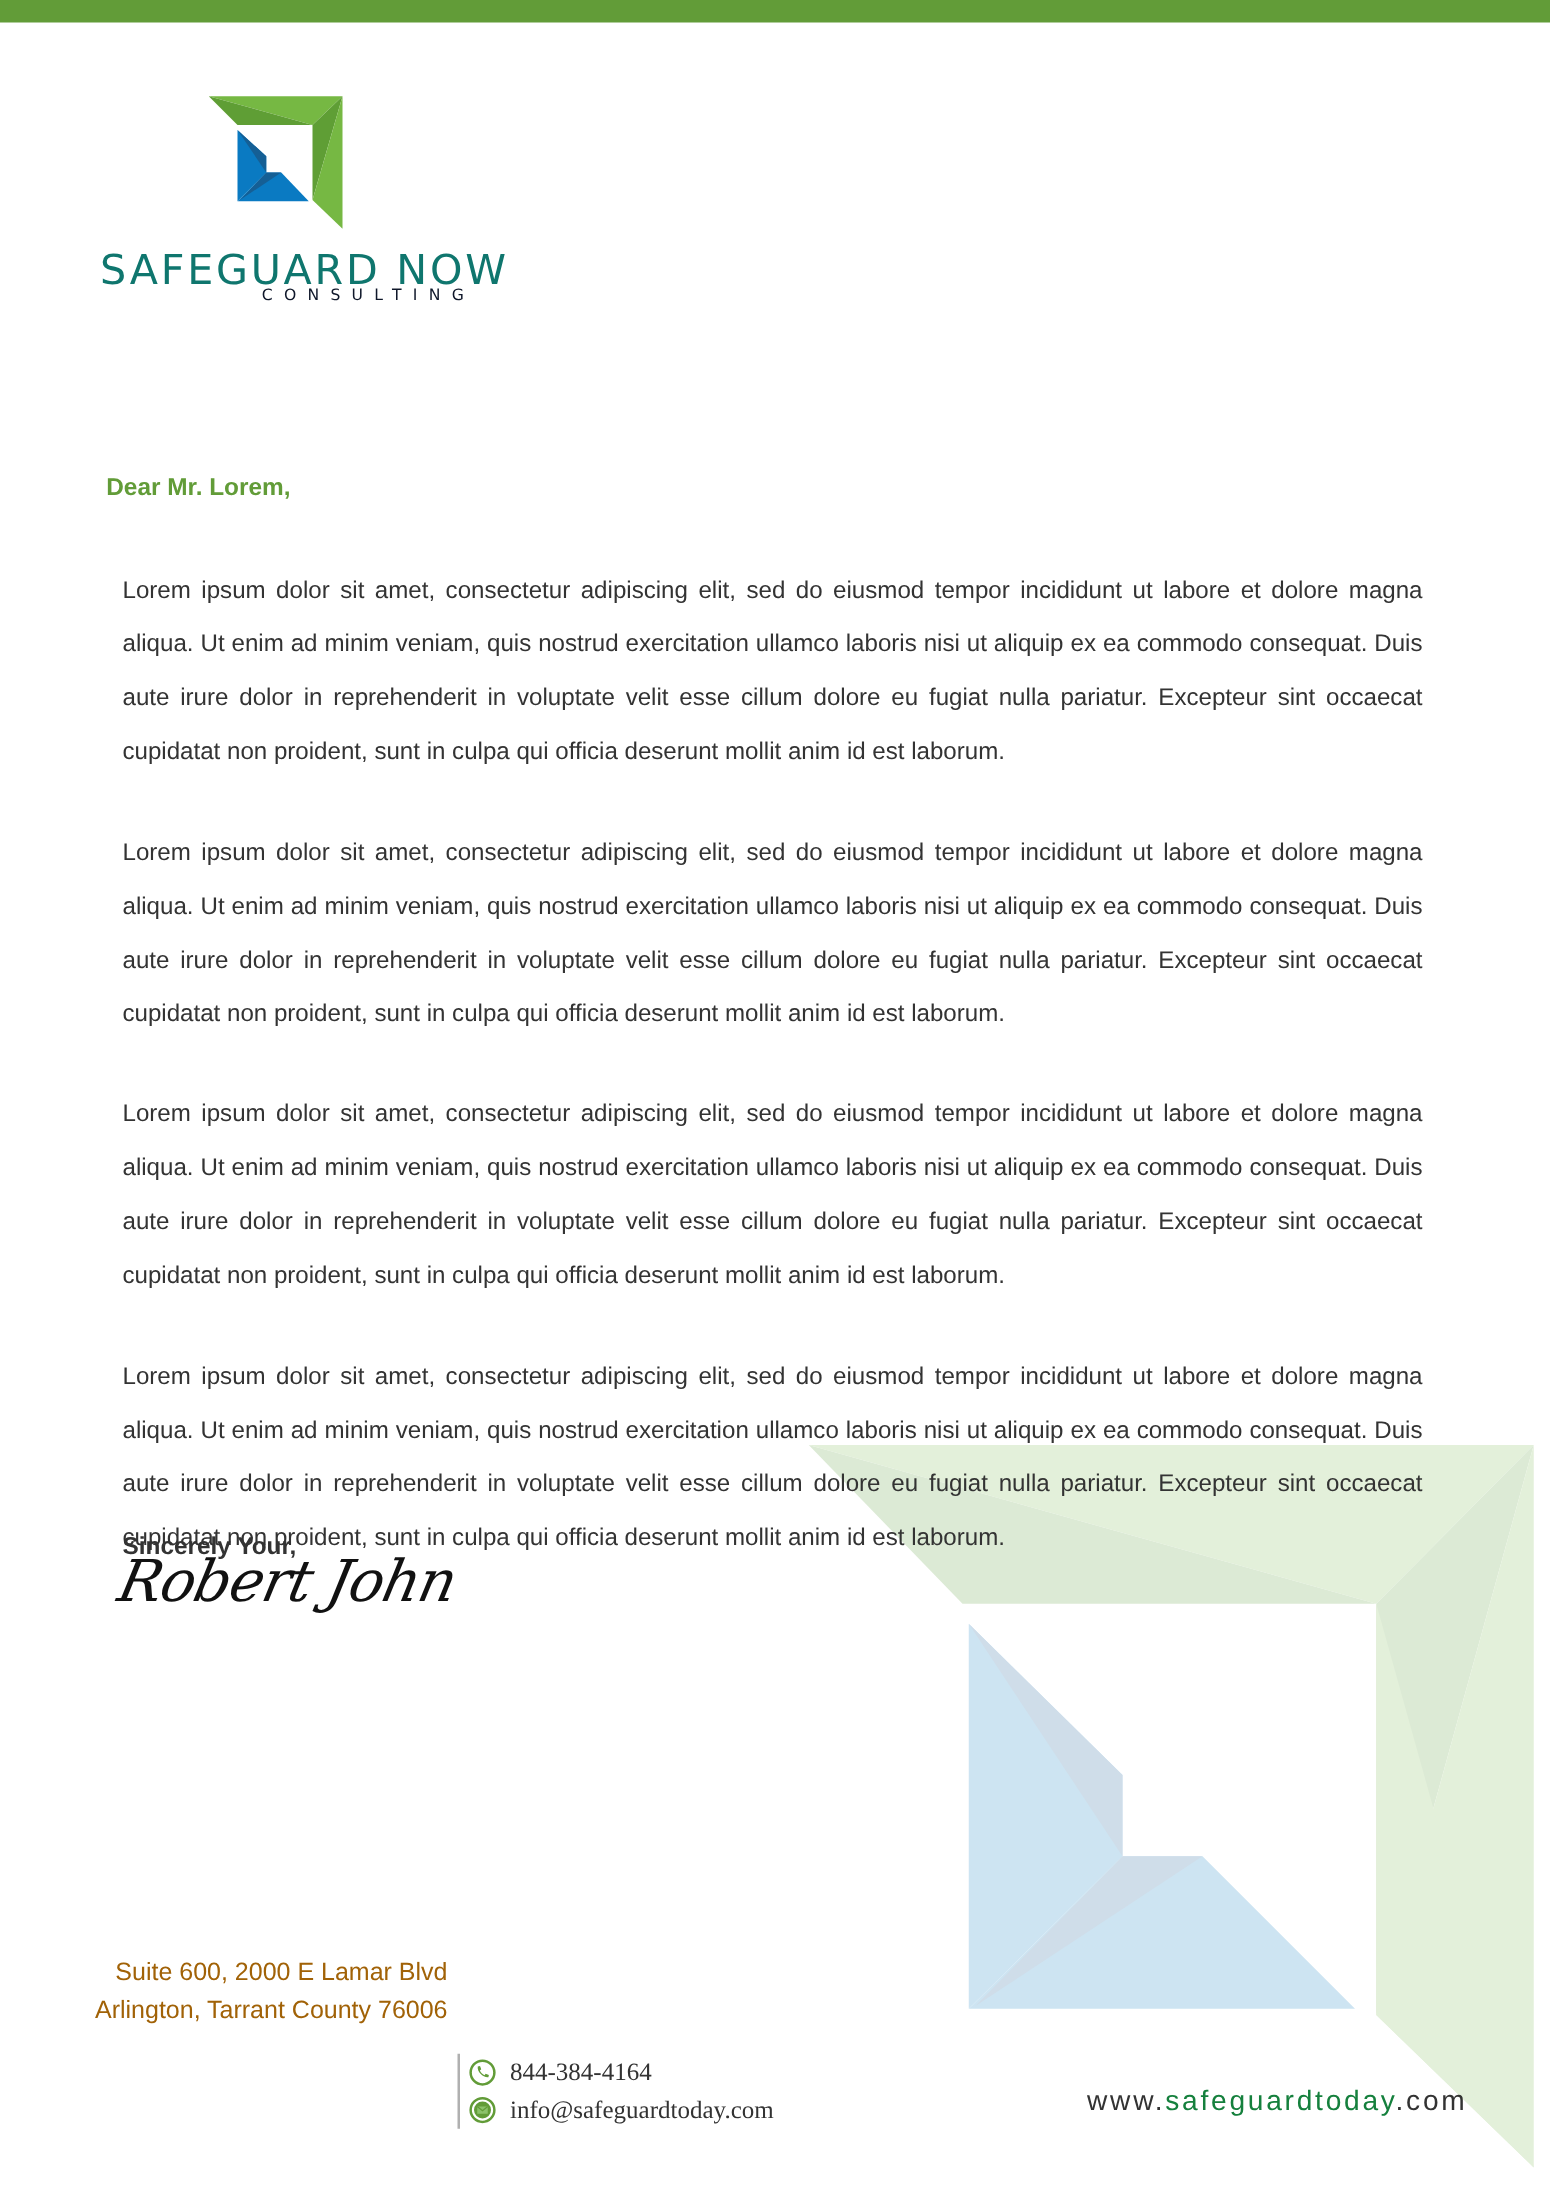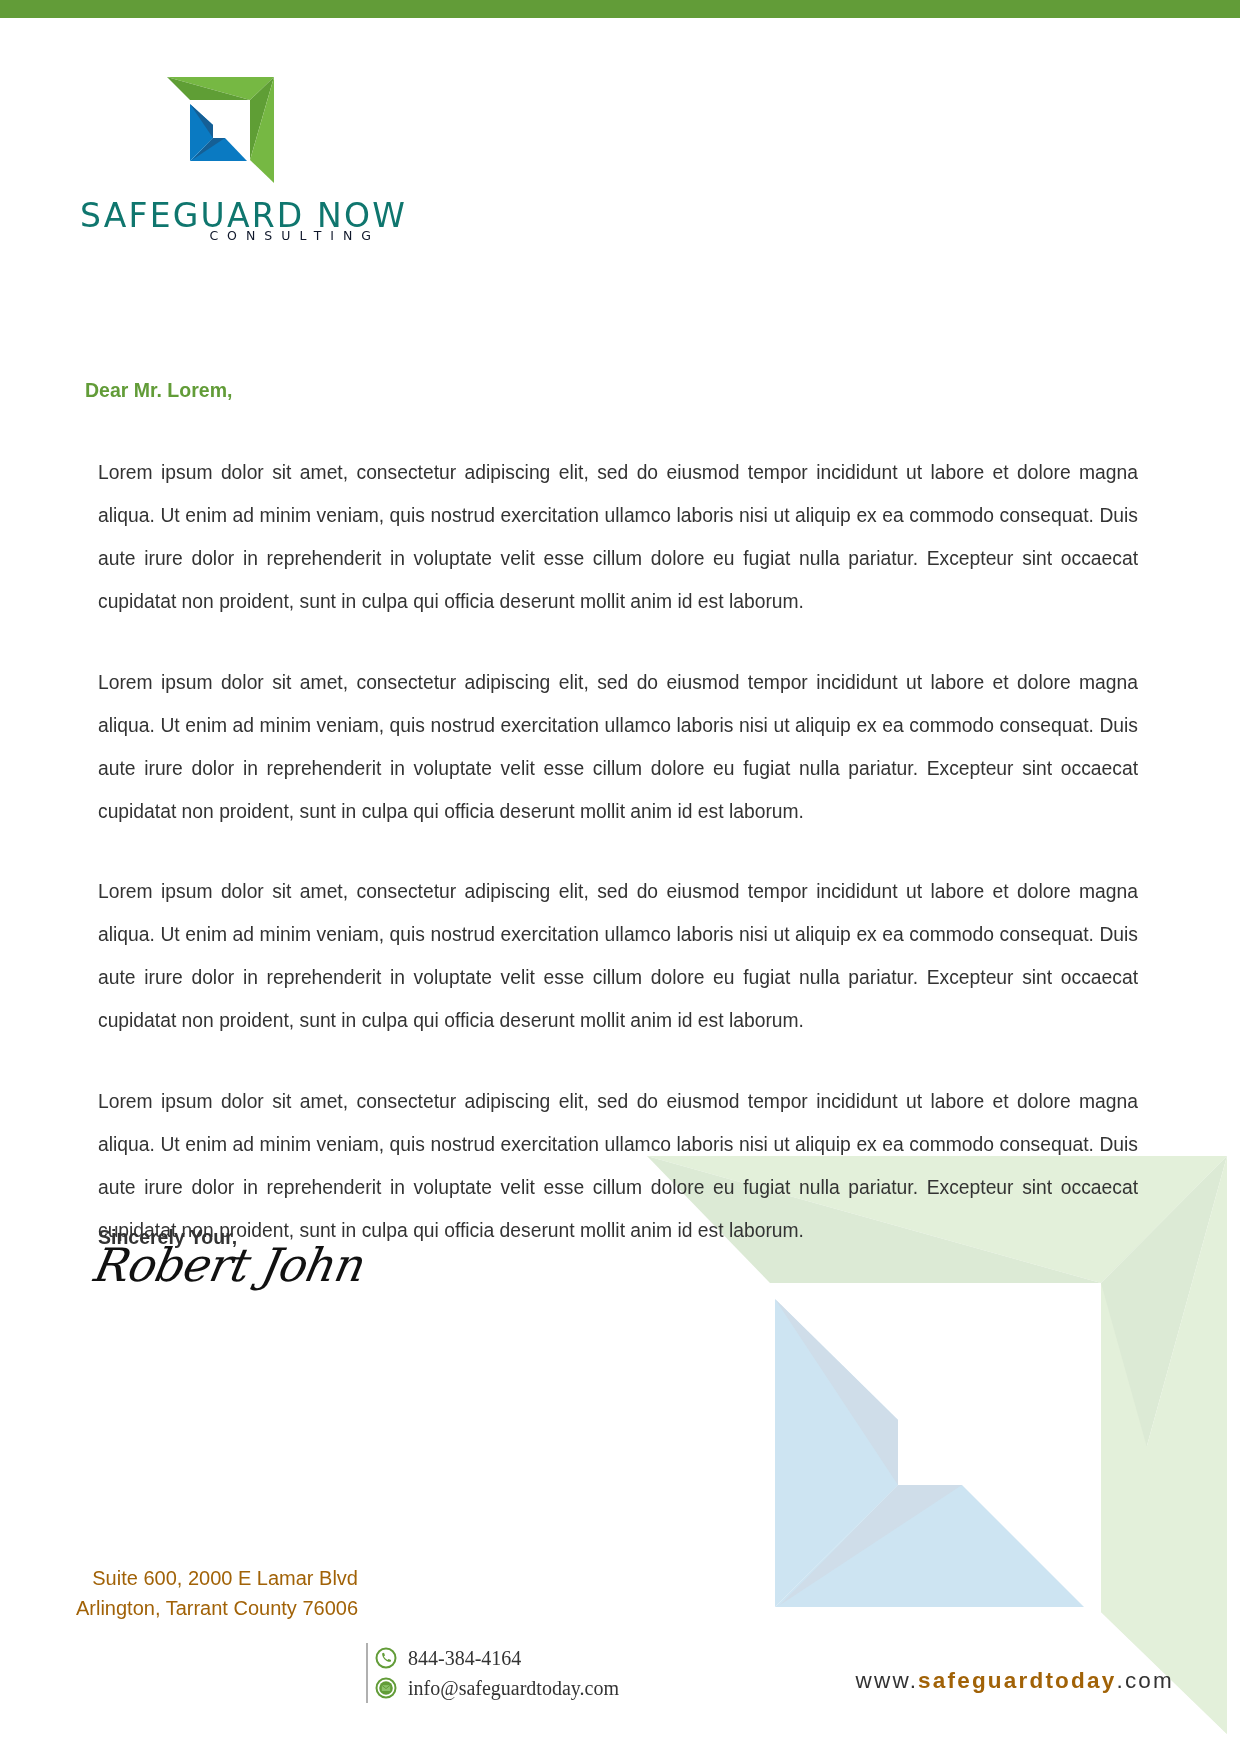--- a/index.html
+++ b/index.html
@@ -21,21 +21,21 @@
   .closing { position: absolute; left: 98px; top: 1202px; font-size: 19.5px; font-weight: bold; color: #333333; margin-top: 24px; }
   .signature { position: absolute; left: 90px; top: 1238px; font-family: "DejaVu Serif", serif;
                font-style: italic; font-size: 46px; color: #111111; letter-spacing: -1px;
                transform: skewX(-12deg); transform-origin: left bottom; }
   .addr { position: absolute; right: 882px; top: 1563px; text-align: right; font-size: 20px; line-height: 30px; color: #a16207; }
   .divider { position: absolute; left: 366px; top: 1643px; width: 2px; height: 60px; background: #b0b0b0; }
   .contact { position: absolute; left: 375px; top: 1643px; font-size: 20px; line-height: 30px; color: #333333; font-family: Liberation Serif, serif; }
   .contact-row { display: flex; align-items: center; height: 30px; }
   .c-icon { width: 22px; height: 22px; margin-right: 11px; display: inline-flex; }
   .website { position: absolute; right: 66px; top: 1668px; font-size: 22.5px; letter-spacing: 2.2px; color: #333333; white-space: nowrap; }
-  .website .accent { color: #a16207; font-weight: bold; }
+  .website .accent { color: #15803d; font-weight: normal; }
 </style>
 </head>
 <body>
 
 <div class="topbar"></div>
 
 <svg class="watermark" viewBox="0 0 1240 1754" width="1240" height="1754">
 
   <polygon points="647,1156 1227,1156 1101,1283" fill="#e3f0da"></polygon>
   <polygon points="647,1156 1101,1283 770,1283" fill="#dcead5"></polygon>

